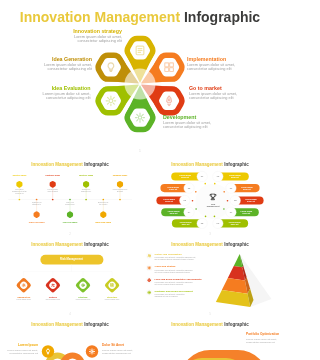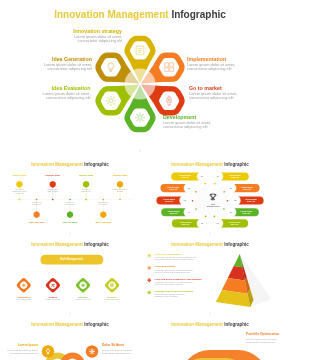--- a/index.html
+++ b/index.html
@@ -9,21 +9,21 @@
   .s1{left:0;top:0;width:280px;height:158px;}
   .s2{left:0;top:158px;width:140px;height:80px;}
   .s3{left:140px;top:158px;width:140px;height:80px;}
   .s4{left:0;top:238px;width:140px;height:80px;}
   .s5{left:140px;top:238px;width:140px;height:80px;}
   .s6{left:0;top:318px;width:140px;height:80px;}
   .s7{left:140px;top:318px;width:140px;height:80px;}
 
   .stitle{position:absolute;left:0;width:100%;text-align:center;font-weight:bold;color:#3c3c3b;white-space:nowrap;}
   .stitle .y{color:#e9c93c;}
-  .s1 .stitle{top:9px;font-size:10px;}
+  .s1 .stitle{top:9px;font-size:14px;}
   .sm .stitle{top:4.1px;font-size:4.5px;}
 
   .gfx{position:absolute;left:0;top:0;}
   .pnum{position:absolute;left:0;width:100%;text-align:center;color:#e2e2e2;font-size:3px;bottom:2px;}
   .s1 .pnum{bottom:5px;font-size:4.2px;}
 
   .lab{position:absolute;white-space:nowrap;}
   .lab .h{font-weight:bold;font-size:5.3px;line-height:6.6px;}
   .lab .p{color:#a0a0a0;font-size:3.9px;line-height:4.6px;}
   .lab.r{text-align:right;}

